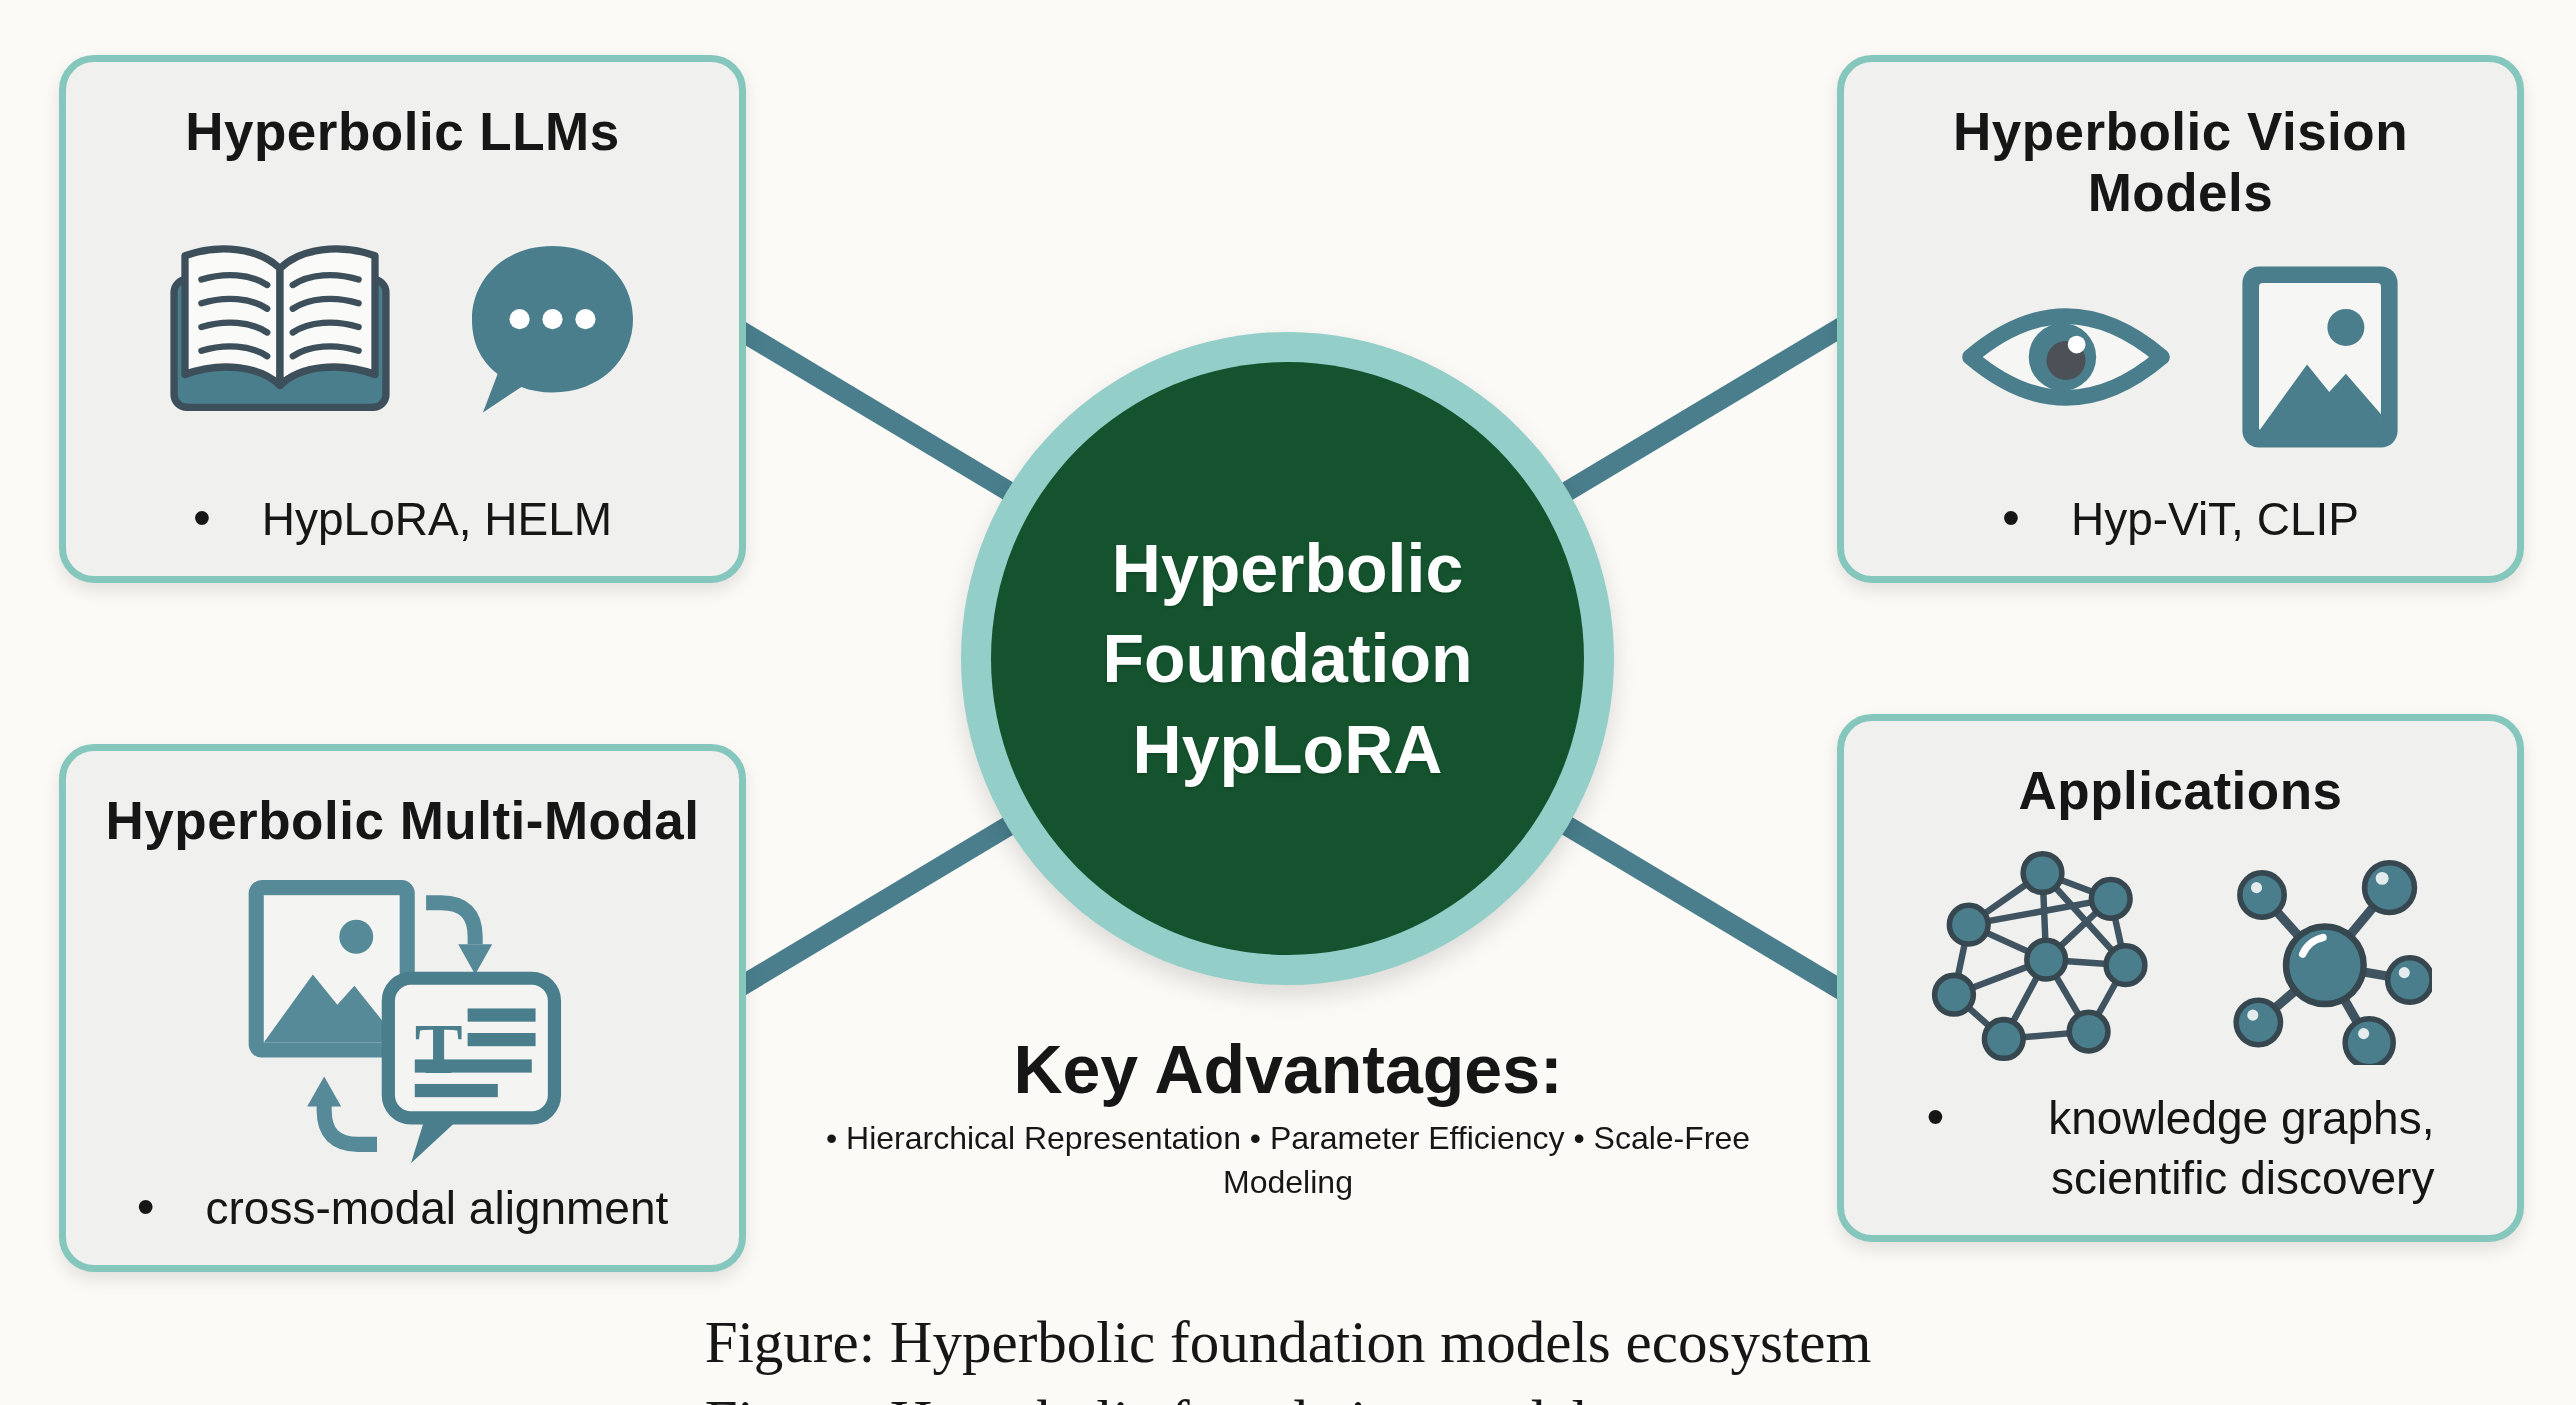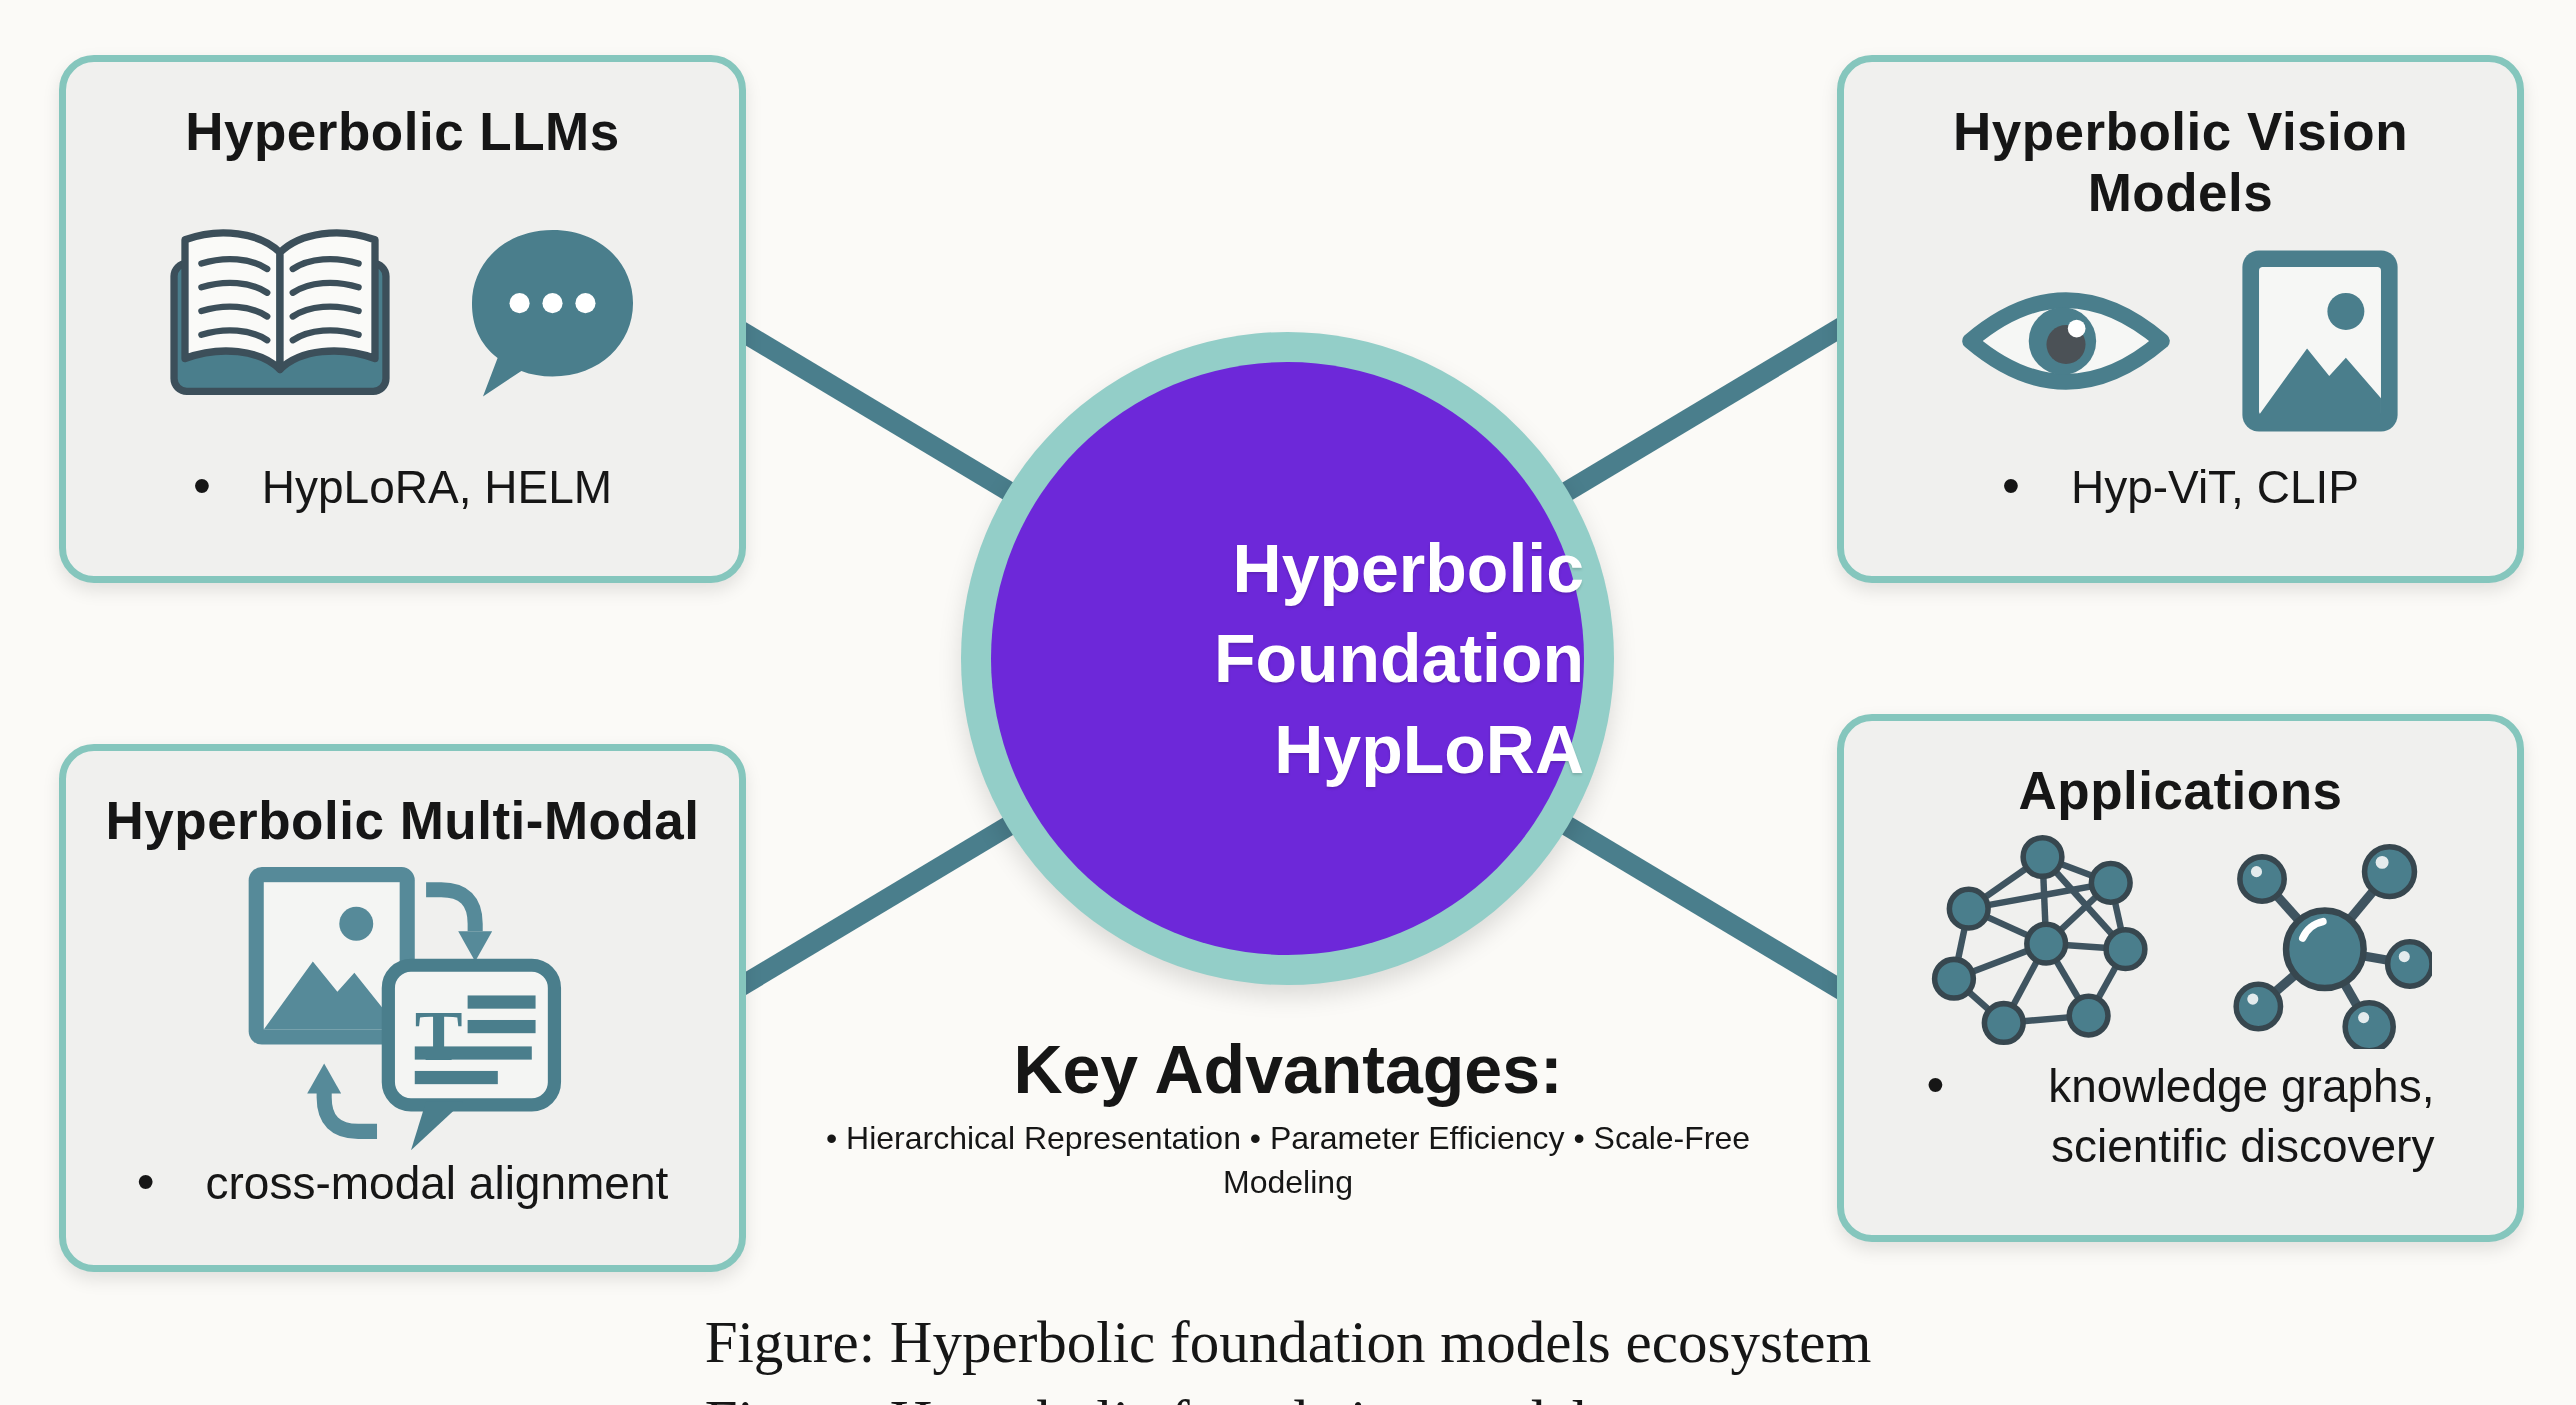--- a/index.html
+++ b/index.html
@@ -10,21 +10,21 @@
   }
   
   .connectors { position:absolute; left:0; top:0; z-index:1; }
 
   
   .box {
     position:absolute; width:687px; height:528px; box-sizing:border-box;
     background:#f0f0ee; border:7.3px solid #85c6bd; border-radius:35px;
     box-shadow:0 7.3px 16.5px rgba(0,0,0,0.10);
     display:flex; flex-direction:column; align-items:center; justify-content:space-between;
-    padding:40px 22px 58px; z-index:2;
+    padding:40px 22px 26px; z-index:2;
   }
   .box-tl { left:59px;  top:55px; }
   .box-tr { left:1837px; top:55px; }
   .box-bl { left:59px;  top:744px; }
   .box-br { left:1837px; top:714px; }
   .box-title {
     font-size:53px; font-weight:bold; line-height:1.15; text-align:center;
     letter-spacing:0.5px;
   }
   .box-tr .box-title { max-width:531px; }
@@ -35,22 +35,22 @@
   .box-br .bullet-text { max-width:439px; }
 
   
   .center-circle {
     position:absolute; left:961px; top:332px; width:653px; height:653px;
     border-radius:50%; background:#93cec8; z-index:3;
     box-shadow:0 11px 24px rgba(0,0,0,0.13);
   }
   .center-circle-inner {
     position:absolute; left:30px; top:30px; right:30px; bottom:30px;
-    border-radius:50%; background:#6d28d9;
-    display:flex; flex-direction:column; align-items:flex-end; justify-content:center;
+    border-radius:50%; background:#14532d;
+    display:flex; flex-direction:column; align-items:center; justify-content:center;
   }
   .center-line {
     color:#ffffff; font-size:68px; font-weight:bold; line-height:1.33;
     text-align:center; text-shadow:0 1.8px 2.7px rgba(0,0,0,0.15);
   }
 
   
   .keyadv {
     position:absolute; left:50%; transform:translateX(-50%); top:1030px;
     width:1089px; text-align:center; z-index:3;

